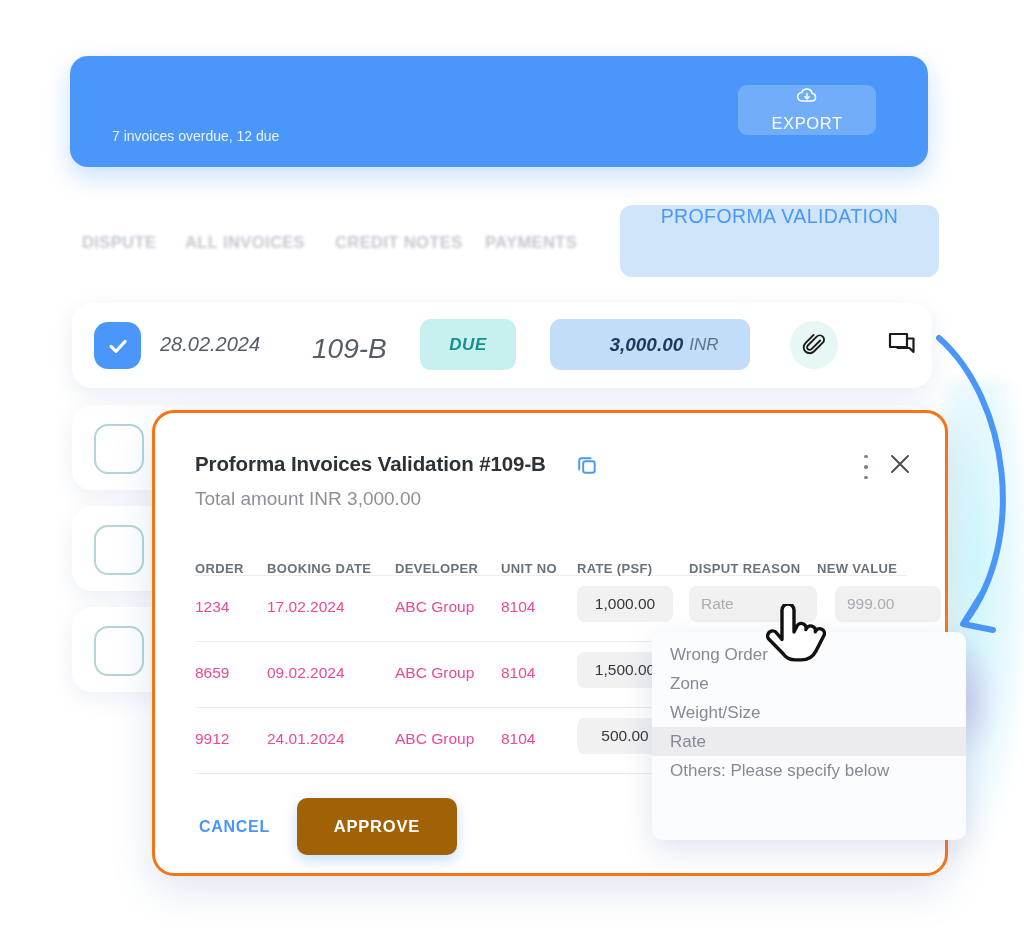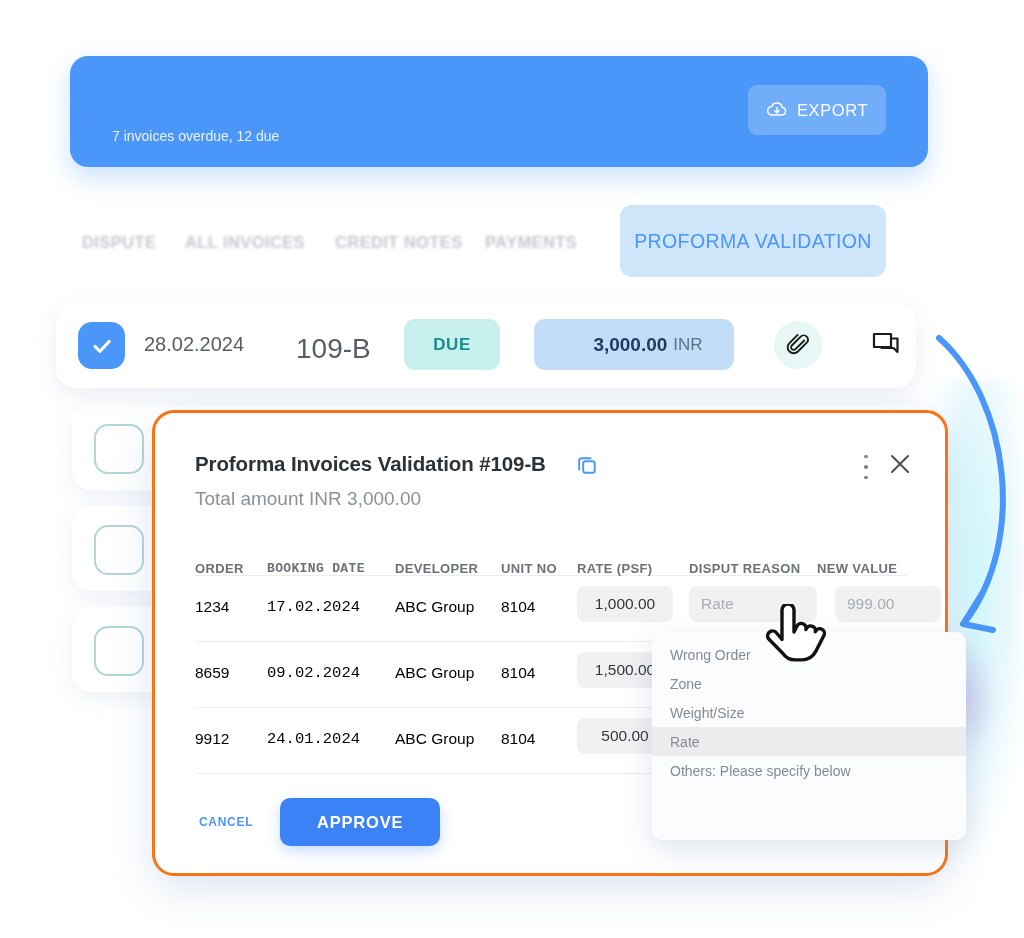--- a/index.html
+++ b/index.html
@@ -30,53 +30,55 @@
   }
   .banner-title{
     position:absolute;left:42px;top:26px;
     color:#ffffff;font-size:27px;font-weight:700;letter-spacing:.2px;
   }
   .banner-sub{
     position:absolute;left:42px;top:72px;
     color:#eaf2ff;font-size:14px;font-weight:400;
   }
   .export-btn{
-    position:absolute;right:42px;top:29px;width:138px;height:50px;
+    position:absolute;right:52px;top:29px;width:138px;height:50px;
     background:rgba(255,255,255,.22);border-radius:9px;
     display:flex;align-items:center;justify-content:center;gap:9px;
     cursor:pointer;
+    flex-direction:column;
   }
   .export-label{color:#fff;font-size:16.5px;font-weight:500;letter-spacing:.6px;}
 
   
   .tabs{position:absolute;left:70px;top:205px;width:880px;height:75px;}
   .tab{
     position:absolute;top:28px;
     color:#9ea7b3;font-size:16.5px;font-weight:600;letter-spacing:.4px;
     white-space:nowrap;
     filter:blur(1.35px);opacity:.62;
     cursor:pointer;
   }
   .tab.t0{left:12px;}
   .tab.t1{left:115px;}
   .tab.t2{left:265px;}
   .tab.t3{left:415px;}
   .tab-active{
-    position:absolute;left:550px;top:0px;width:266px;height:72px;
+    position:absolute;left:550px;top:0px;width:319px;height:72px;
     background:#cfe5fa;border-radius:12px;
-    display:flex;align-items:center;justify-content:center;
+    display:flex;justify-content:center;
     cursor:pointer;
   }
   .tab-active span{color:#4b97f9;font-size:19.5px;font-weight:500;letter-spacing:.4px;}
 
   
   .inv-card{
-    position:absolute;left:56px;top:303px;width:860px;height:85px;
+    position:absolute;left:72px;top:303px;width:860px;height:85px;
     background:#ffffff;border-radius:20px;
     box-shadow:0 6px 22px rgba(120,150,190,.16);
+    font-style:italic;
   }
   .inv-check{
     position:absolute;left:22px;top:19px;width:47px;height:47px;
     background:#4b97f9;border-radius:14px;
     display:flex;align-items:center;justify-content:center;cursor:pointer;
   }
   .inv-date{position:absolute;left:88px;top:30px;color:#565d66;font-size:20px;}
   .inv-no{position:absolute;left:240px;top:30px;color:#565d66;font-size:28px;}
   .inv-status{
     position:absolute;left:348px;top:16px;width:96px;height:51px;
@@ -130,55 +132,55 @@
     display:flex;flex-direction:column;align-items:center;justify-content:space-between;padding:2px 0;}
   .kebab i{width:3.4px;height:3.4px;border-radius:50%;background:#7b838c;display:block;}
   .close-x{position:absolute;left:732px;top:38px;width:26px;height:26px;cursor:pointer;}
   .modal-sub{position:absolute;left:40px;top:75px;color:#8b9199;font-size:19px;}
 
   
   .tbl{position:absolute;left:40px;top:130px;width:712px;}
   .thead{position:relative;height:32px;border-bottom:1px solid #ececee;}
   .th{position:absolute;top:18px;color:#6a7178;font-size:13px;font-weight:600;letter-spacing:.35px;white-space:nowrap;}
   .trow{position:relative;height:65px;border-bottom:1px solid #ececee;}
-  .td{position:absolute;top:22px;color:#000000;font-size:15.5px;white-space:nowrap;}
+  .td{position:absolute;top:22px;color:#ec4899;font-size:15.5px;white-space:nowrap;}
   .pill{
     position:absolute;top:10px;height:36px;background:#f1f1f2;border-radius:8px;
     display:flex;align-items:center;padding:0 12px;box-sizing:border-box;cursor:pointer;
     font-size:15.5px;color:#32383e;
   }
   .pill.ph{color:#a7adb4;}
   
   .c-order{left:0px;}
-  .c-date{left:72px;font-family:Liberation Mono, monospace;}
+  .c-date{left:72px;}
   .c-dev{left:200px;}
   .c-unit{left:306px;}
   .c-rate{left:382px;}  .w-rate{left:382px;width:96px;justify-content:center;}
   .c-reason{left:494px;} .w-reason{left:494px;width:128px;}
   .c-new{left:622px;}   .w-new{left:640px;width:106px;}
 
   .modal-actions{position:absolute;left:40px;top:385px;display:flex;align-items:center;gap:23px;}
-  .btn-cancel{color:#4b97f9;font-size:12px;font-weight:600;letter-spacing:.7px;cursor:pointer;padding:6px 4px;}
+  .btn-cancel{color:#4b97f9;font-size:16px;font-weight:600;letter-spacing:.7px;cursor:pointer;padding:6px 4px;}
   .btn-approve{
-    width:160px;height:48px;background:#3b82f6;border-radius:10px;
+    width:160px;height:57px;background:#a16207;border-radius:10px;
     display:flex;align-items:center;justify-content:center;cursor:pointer;
     box-shadow:0 5px 14px rgba(75,151,249,.32);
   }
   .btn-approve span{color:#fff;font-size:16.5px;font-weight:600;letter-spacing:.8px;}
 
   
   .dropdown{
     position:absolute;left:652px;top:632px;width:314px;height:208px;
     background:#fbfcfd;border-radius:10px;
     box-shadow:0 10px 30px rgba(90,120,170,.20);
     padding:8px 0;box-sizing:border-box;overflow:hidden;
   }
   .dd-item{
     height:29px;display:flex;align-items:center;padding-left:18px;
-    color:#848b93;font-size:14px;cursor:pointer;white-space:nowrap;text-align:right;
+    color:#848b93;font-size:17px;cursor:pointer;white-space:nowrap;text-align:right;
   }
   .dd-item.sel{background:#ececee;}
 
   
   .cursor{position:absolute;left:764px;top:604px;width:62px;height:70px;pointer-events:none;}
 </style>
 </head>
 <body>
 
 <div class="stage">

